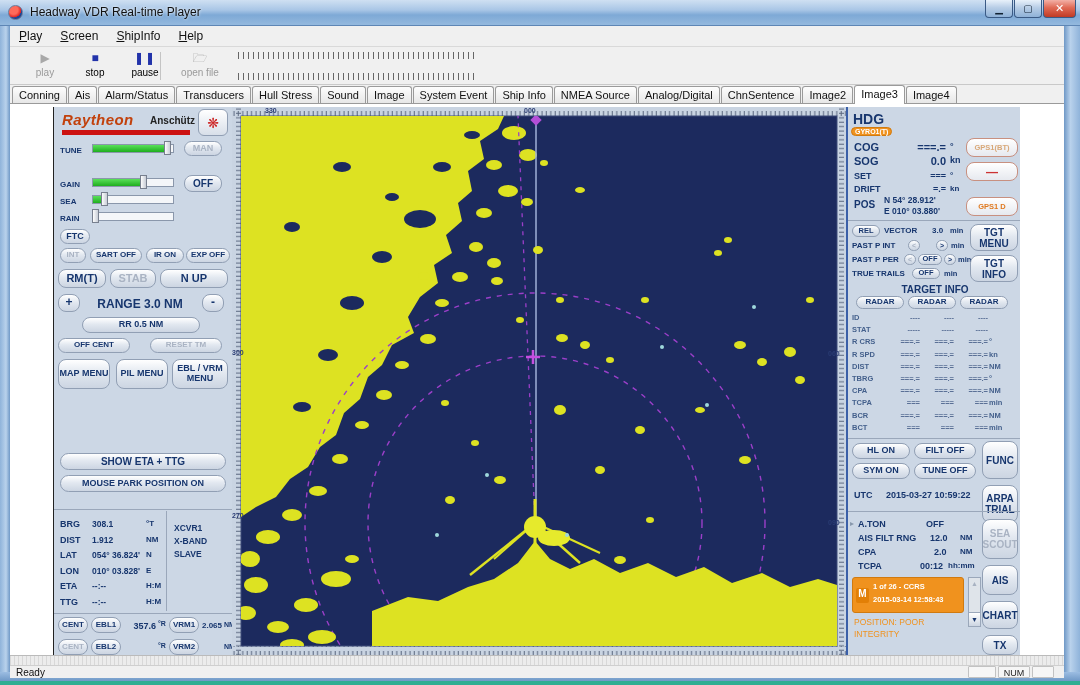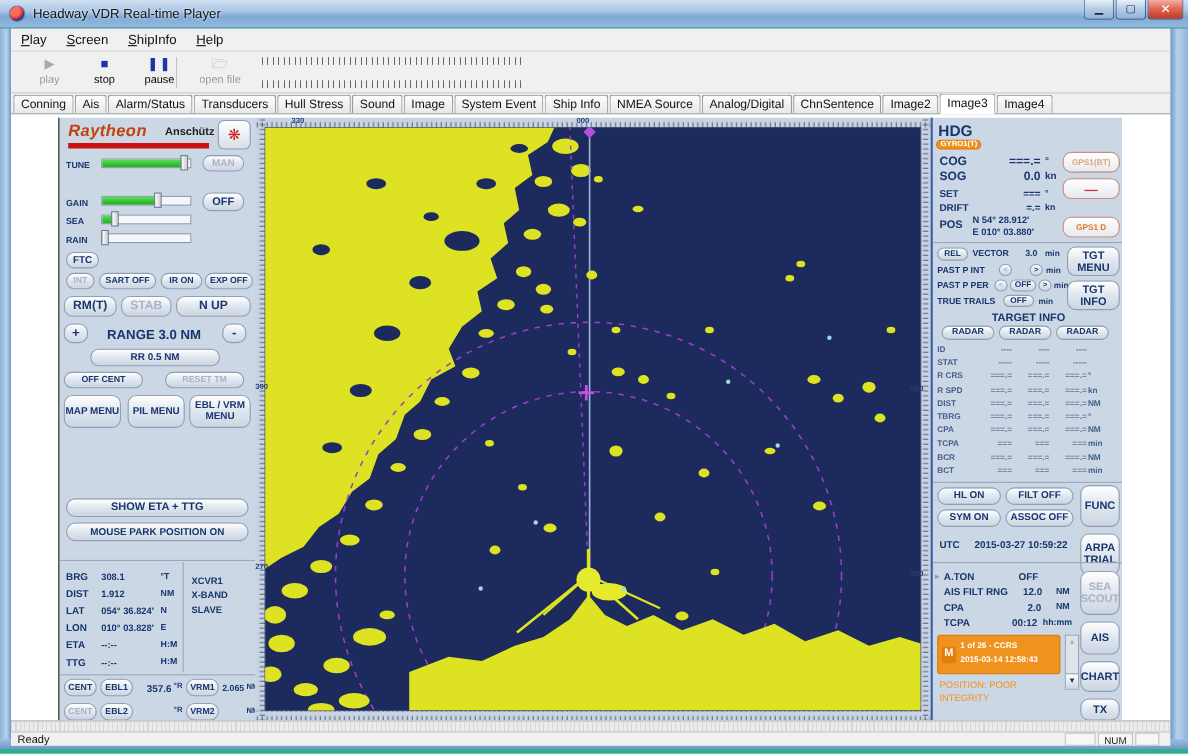--- a/index.html
+++ b/index.html
@@ -568,21 +568,21 @@
           <span class="tv" style="left:110px;top:315.8px">===</span>
           <span class="tu" style="top:315.8px">min</span>
         </div>
       </div>
 
     <div class="divider-h" style="left:0;top:331px;width:174px"></div>
 
     <div class="btn" style="left:4px;top:336px;width:58px;height:16px;font-size:9px">HL ON</div>
     <div class="btn" style="left:66px;top:336px;width:62px;height:16px;font-size:9px">FILT OFF</div>
     <div class="btn" style="left:4px;top:356px;width:58px;height:16px;font-size:9px">SYM ON</div>
-    <div class="btn" style="left:66px;top:356px;width:62px;height:16px;font-size:9px">ASSOC OFF</div>
+    <div class="btn" style="left:66px;top:356px;width:62px;height:16px;font-size:9px">TUNE OFF</div>
     <div class="btn" style="left:134px;top:334px;width:36px;height:38px;font-size:10px">FUNC</div>
 
     <span class="lbl" style="left:6px;top:383px;font-size:9px">UTC</span>
     <span class="lbl" style="left:38px;top:383px;font-size:9px">2015-03-27 10:59:22</span>
     <div class="btn" style="left:134px;top:378px;width:36px;height:38px;font-size:10px">ARPA TRIAL</div>
 
     <div class="divider-h" style="left:0;top:404px;width:174px"></div>
 
     <span class="lbl" style="left:2px;top:412px;font-size:8px;color:#8898ac">▸</span>
     <span class="lbl" style="left:10px;top:412px;font-size:9px">A.TON</span>

